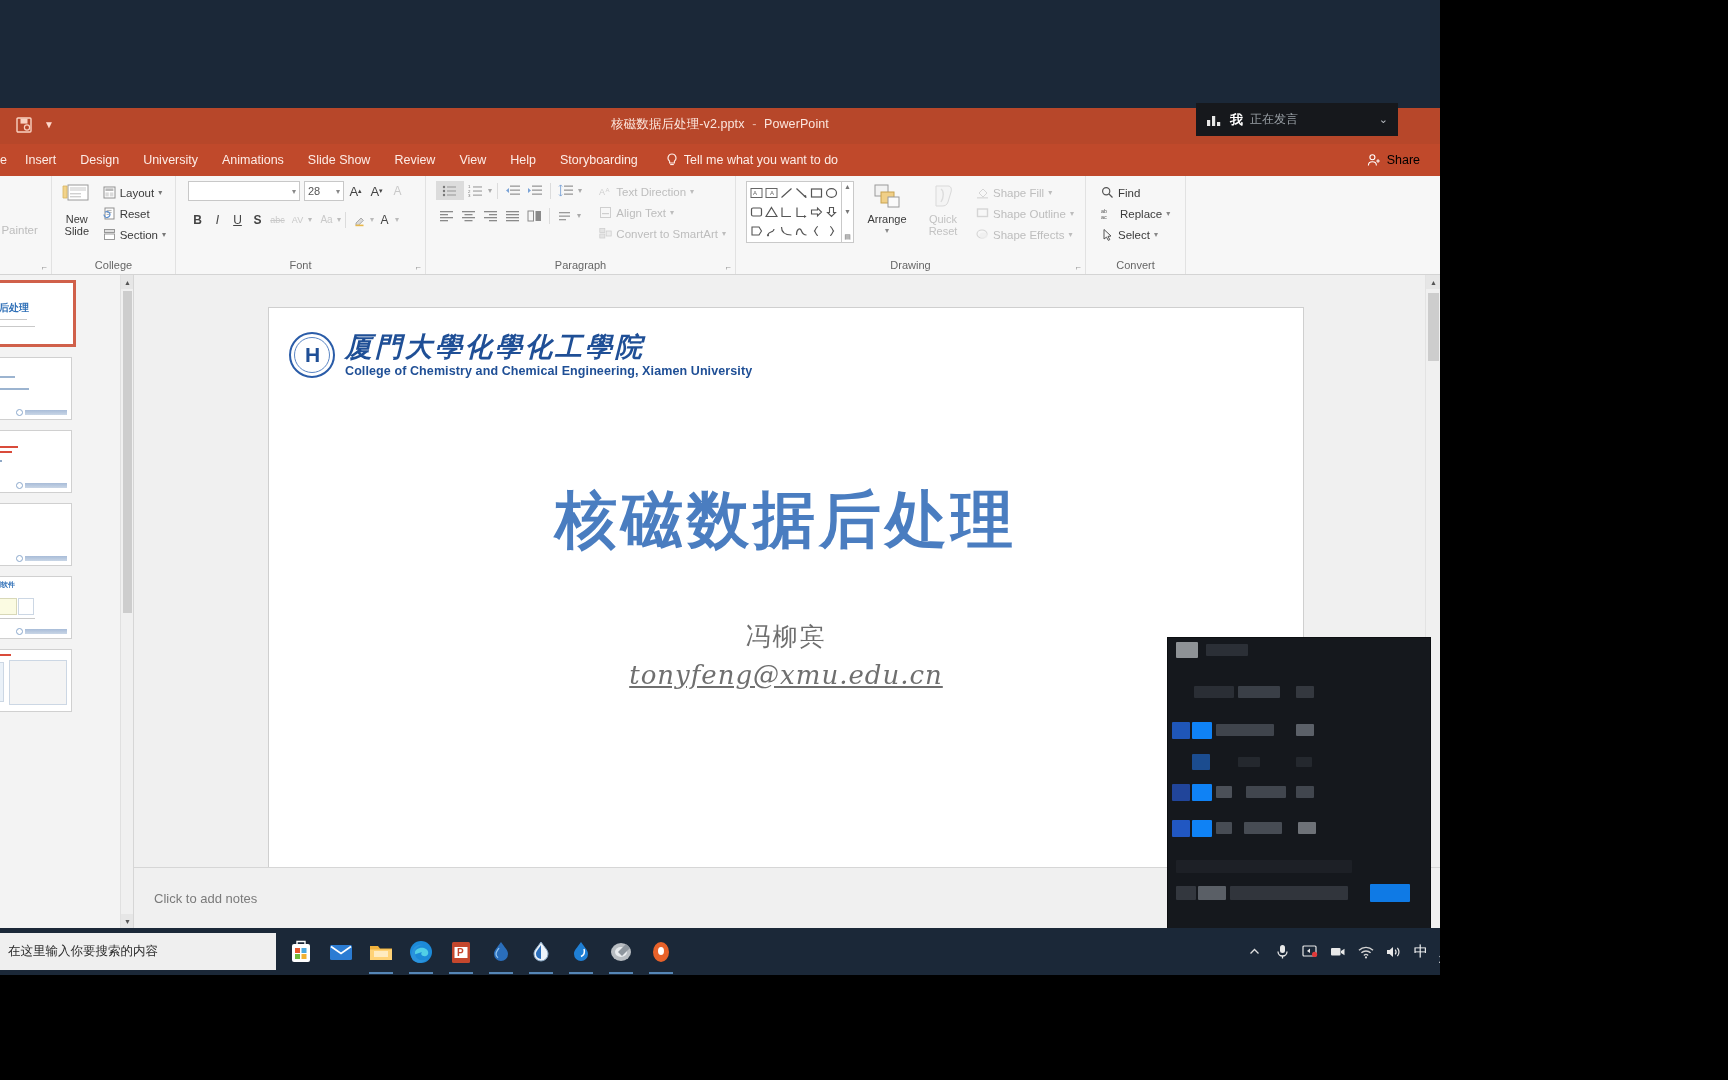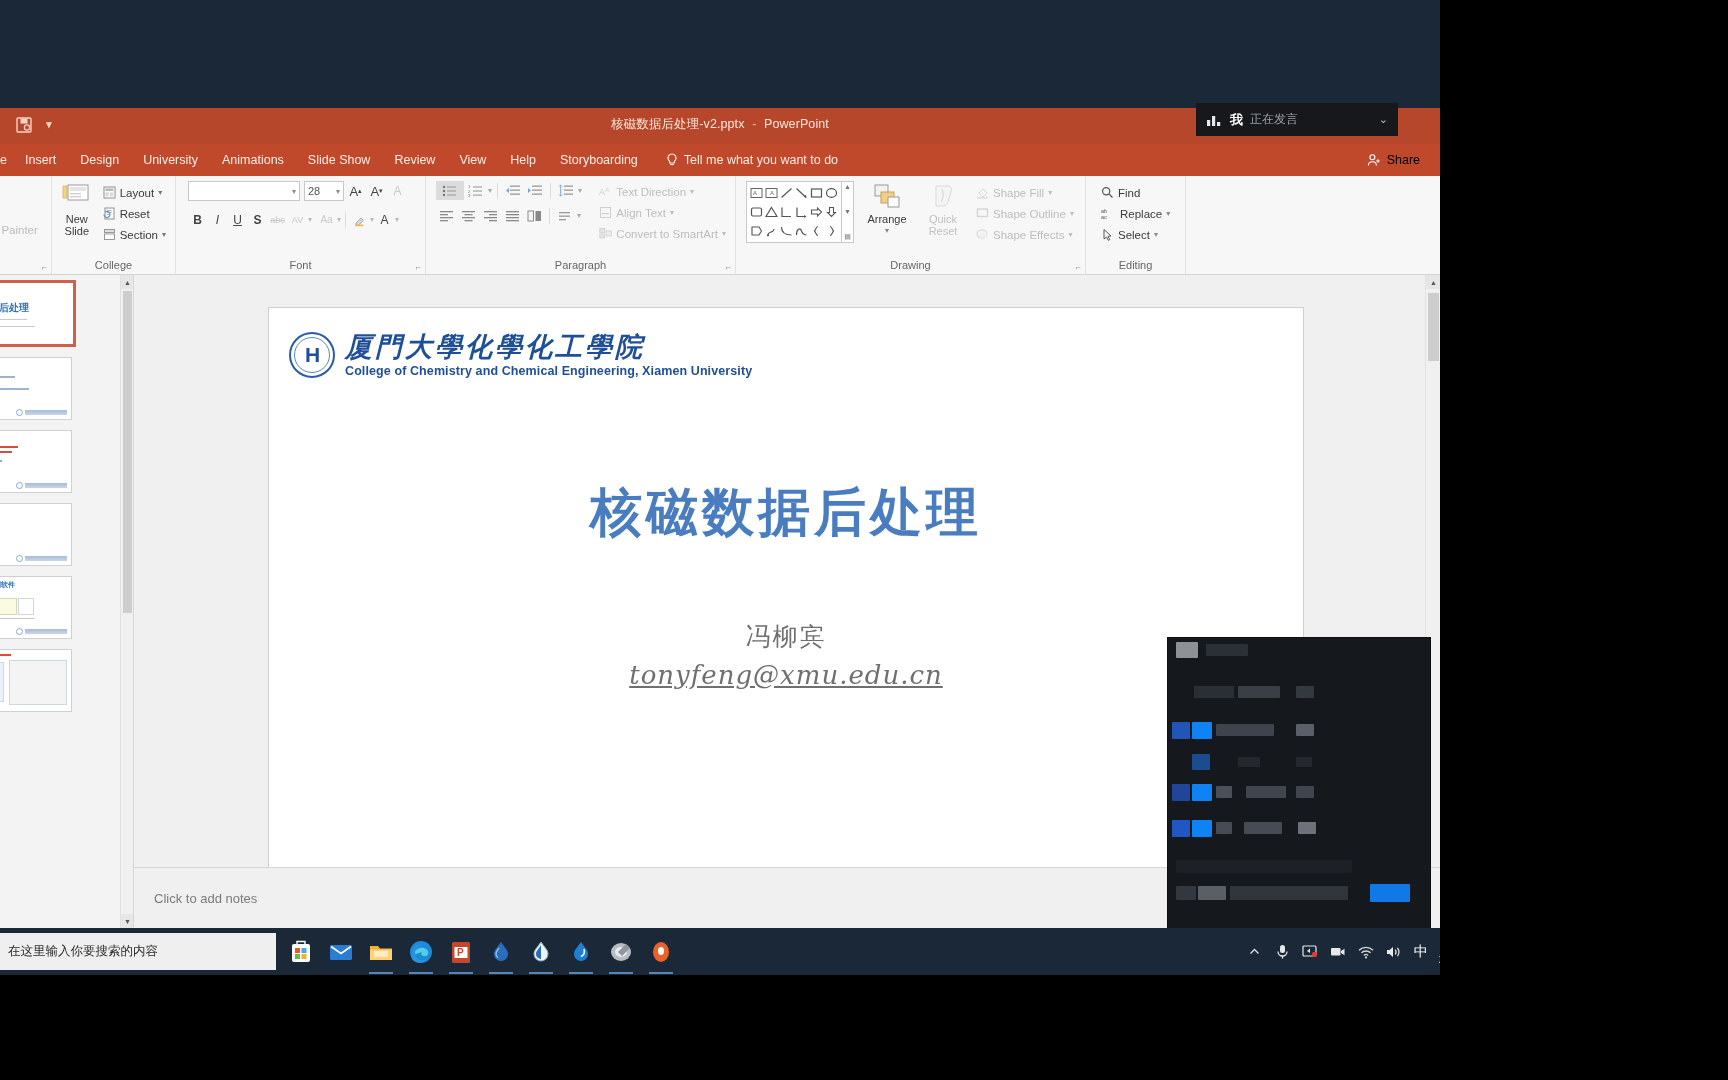--- a/index.html
+++ b/index.html
@@ -199,21 +199,21 @@
   }
   #cn-name {
     font-family: "DejaVu Serif", "Liberation Serif", serif;
     font-size: 27px; color: #1f4f96; letter-spacing: 3px; line-height: 1;
     font-style: italic; font-weight: bold;
   }
   #en-name { font-size: 12.5px; color: #1f4f96; font-weight: bold; margin-top: 4px; letter-spacing: .1px; }
 
   #slide-title {
     position: absolute; left: 0; right: 0; top: 170px; text-align: center;
-    font-size: 52px; font-weight: bold; color: #4a7dc0; letter-spacing: 4px;
+    font-size: 62px; font-weight: bold; color: #4a7dc0; letter-spacing: 4px;
   }
   #slide-author {
     position: absolute; left: 0; right: 0; top: 312px; text-align: center;
     font-family: "DejaVu Serif", "Liberation Serif", serif;
     font-size: 25px; color: #6f6f6f; letter-spacing: 2px;
   }
   #slide-email {
     position: absolute; left: 0; right: 0; top: 352px; text-align: center;
     font-family: "DejaVu Serif", "Liberation Serif", serif;
     font-size: 26px; color: #6f6f6f; font-style: italic;
@@ -743,21 +743,21 @@
             </span>
             <span class="smallbtn">
               <svg width="13" height="13" viewBox="0 0 13 13">
                     <path d="M3 1.5l7 6.5-3 .4 1.8 3.2-1.5.8-1.8-3.3L3 11z" fill="none" stroke="#555" stroke-width="1"></path>
                   </svg>
               <span>Select</span>
               <span style="font-size:8px;color:#888;">▾</span>
             </span>
           </div>
         </div>
-        <div class="glabel">Editing</div>
+        <div class="glabel">Convert</div>
       </div>
 
       <div class="rgroup" style="flex:1;border-right:0;">
         <div class="gbody"></div>
         <div class="glabel"></div>
       </div>
     </div>
 
     <div id="workarea">
 

